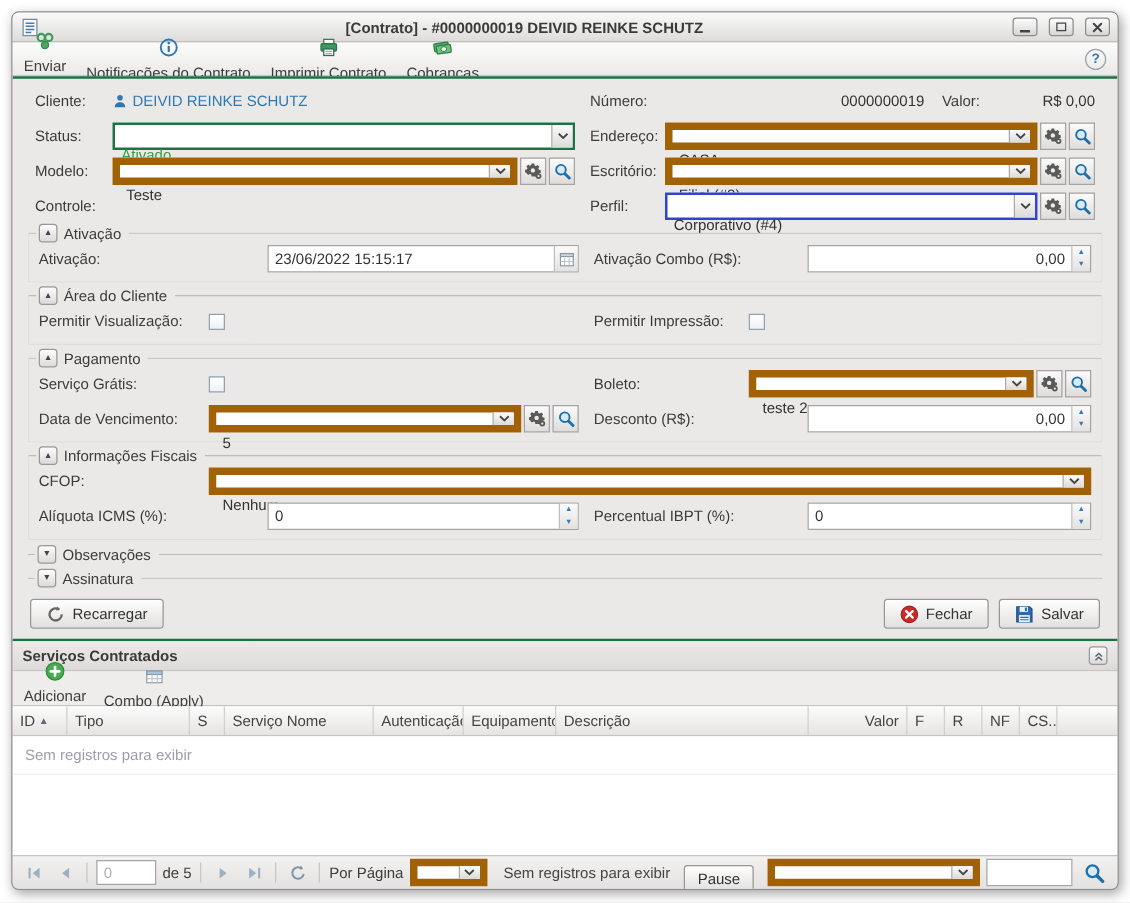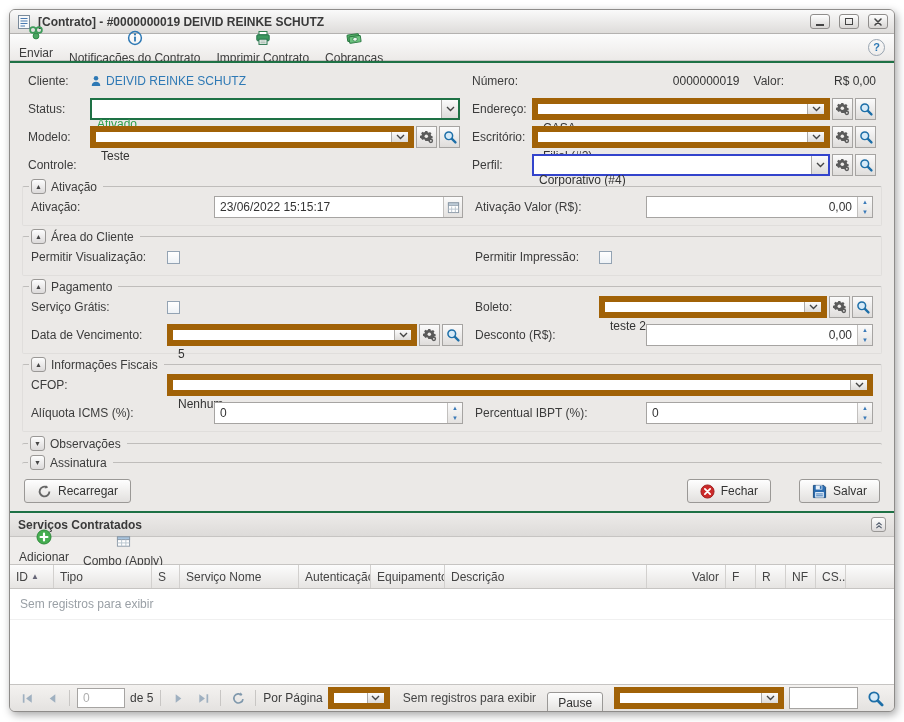--- a/index.html
+++ b/index.html
@@ -17,21 +17,21 @@
     box-shadow:2px 3px 9px rgba(0,0,0,.35);
     display:flex; flex-direction:column; overflow:hidden;
   }
   
   .titlebar {
     flex:none; height:24px;
     background:linear-gradient(#FAFAFA,#DEDCDA);
     border-bottom:1px solid #B4B2B0;
     display:flex; align-items:center; gap:6px; padding:0 6px;
   }
-  .titlebar .title { flex:1; font-weight:bold; color:#3A3A3A; white-space:nowrap; overflow:hidden; }
+  .titlebar .title { flex:1; font-weight:bold; color:#3A3A3A; white-space:nowrap; overflow:hidden;text-align:center; }
   .win-btn {
     width:20px; height:15px; margin-left:3px; flex:none;
     border:1px solid #8F8D8B; border-radius:3px;
     background:linear-gradient(#FEFEFE,#D8D6D4);
     display:flex; align-items:center; justify-content:center; cursor:default;
   }
   .glyph-min { width:8px; height:2px; background:#444; margin-top:6px; }
   .glyph-max { width:8px; height:7px; border:1.5px solid #444; }
   
   .toolbar {
@@ -104,21 +104,21 @@
   }
   .tgl {
     width:15px; height:15px; flex:none; border:1px solid #9A9896; border-radius:3px;
     background:linear-gradient(#FDFDFD,#DCDADA);
     display:flex; align-items:center; justify-content:center; font-size:7px; color:#444; line-height:1;
   }
   .sec-title { color:#3C3C3C; white-space:nowrap; }
   .sec-row { display:flex; align-items:center; height:22px; margin-bottom:6px; }
   .sec-row:last-child { margin-bottom:2px; }
   
-  .actions { display:flex; align-items:center; margin:8px 0 4px; padding:0 2px;gap:20px; }
+  .actions { display:flex; align-items:center; margin:8px 0 4px; padding:0 2px; }
   .btn {
     height:24px; display:inline-flex; align-items:center; gap:6px; padding:0 12px;
     border:1px solid #9A9896; border-radius:3px;
     background:linear-gradient(#FEFEFE,#E2E0DE); color:#333; white-space:nowrap;
   }
   .actions .spacer { flex:1; }
   .actions .btn + .btn { margin-left:8px; }
   
   .services {
     flex:1; min-height:0; display:flex; flex-direction:column;
@@ -491,21 +491,21 @@
           <div class="field">
             <span class="fval">23/06/2022 15:15:17</span>
             <span class="cal-btn">
                 <svg width="13" height="13">
                   <use href="#i-cal"></use>
                 </svg>
               </span>
           </div>
         </div>
         <div class="col-r">
-          <span class="lbl wr-sec">Ativação Valor (R$):</span>
+          <span class="lbl wr-sec">Ativação Combo (R$):</span>
           <div class="field">
             <span class="fval right">0,00</span>
             <span class="spin-btns">
               <span>▲</span>
               <span>▼</span>
             </span>
           </div>
         </div>
       </div>
     </div>

